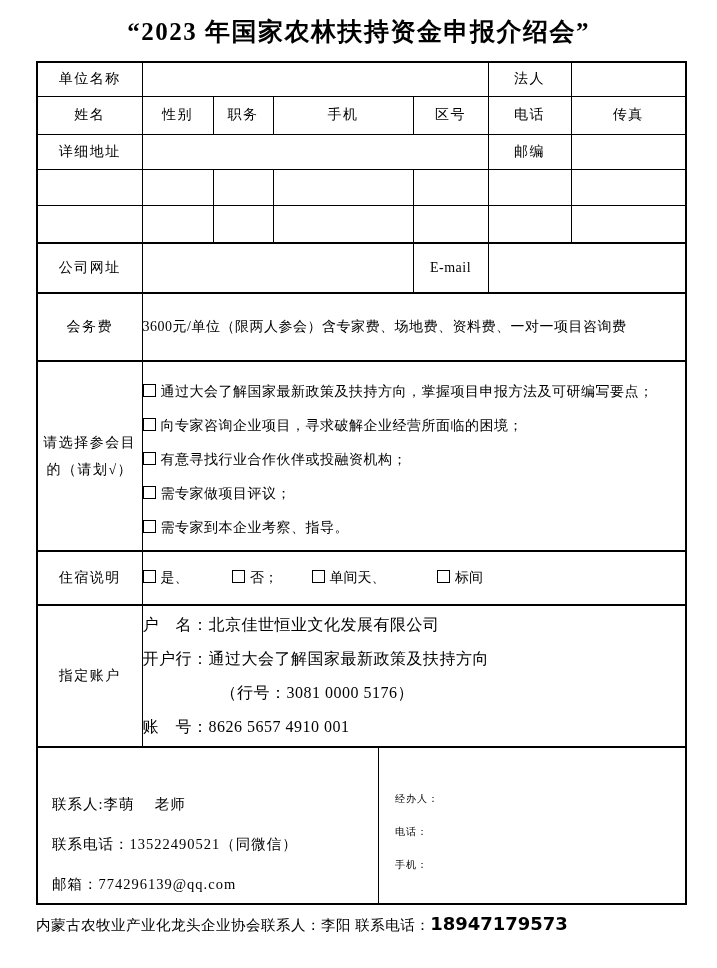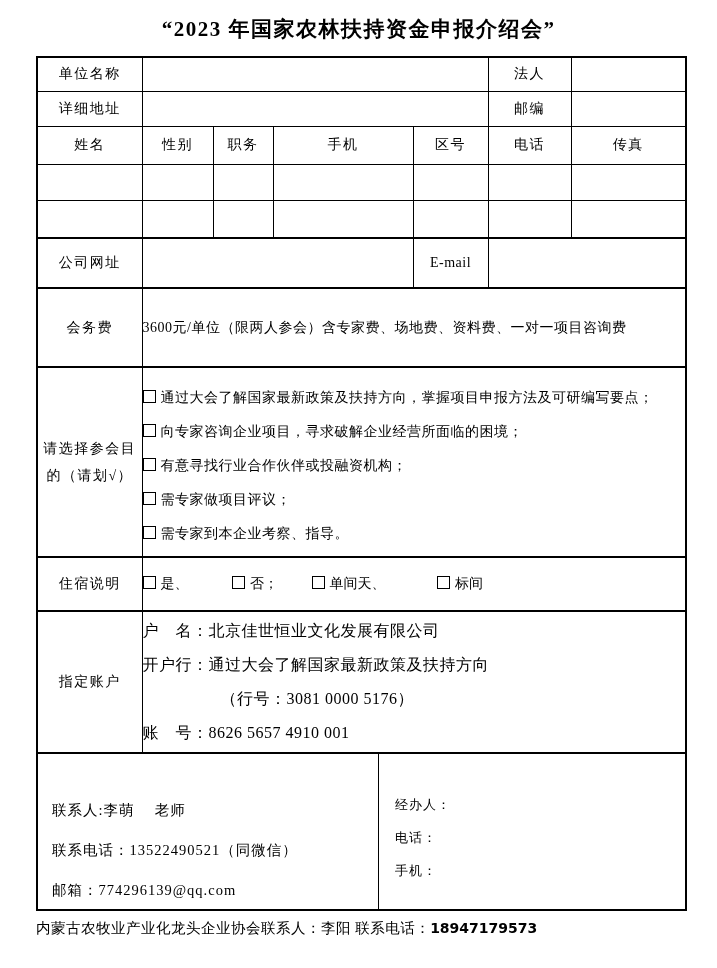--- a/index.html
+++ b/index.html
@@ -5,21 +5,21 @@
   html,body{margin:0;padding:0;}
   body{
     width:717px;height:968px;background:#ffffff;color:#000;
     font-family:"Liberation Serif","DejaVu Serif",serif;
     -webkit-font-smoothing:antialiased;
   }
   .doc{position:relative;width:717px;height:968px;overflow:hidden;background:#fff;}
 
   .title{
     margin:15px 0 0;text-align:center;
-    font-size:21px;font-weight:700;letter-spacing:1.5px;
+    font-size:25px;font-weight:700;letter-spacing:1.5px;
   }
   .subtitle{
     margin:14px 0 0;text-align:center;
     font-size:21px;font-weight:700;letter-spacing:9px;
   }
 
   table.form{
     border-collapse:collapse;table-layout:fixed;
     margin:13px 0 0 36px;width:649px;
     border:2px solid #000;
@@ -56,26 +56,26 @@
   .acct-line.indent{padding-left:78px;}
 
   .bottom-td{padding:0;vertical-align:top;}
   .bottom-wrap{display:flex;width:100%;height:155px;}
   .bottom-left{
     width:341px;box-sizing:border-box;border-right:1px solid #000;
     padding:36px 16px 0 14px;
   }
   .bottom-left .b-line{font-size:14.5px;line-height:40px;letter-spacing:1px;}
   .bottom-right{flex:1;padding:34px 0 0 16px;}
-  .bottom-right .b-line{font-size:13px;line-height:33px;letter-spacing:1px;}
+  .bottom-right .b-line{font-size:10px;line-height:33px;letter-spacing:1px;}
 
   .footer{margin:8px 0 0 36px;font-size:14.5px;letter-spacing:0.5px;}
   .footer .phone{
     font-family:"DejaVu Sans","Liberation Sans",sans-serif;
-    font-weight:700;font-size:14px;letter-spacing:0;
+    font-weight:700;font-size:18px;letter-spacing:0;
   }
 </style>
 </head>
 <body>
 
 <div class="doc">
 
   <div class="title">“2023 年国家农林扶持资金申报介绍会”</div>
 
   <table class="form">
@@ -90,37 +90,37 @@
     </colgroup>
 
     <tbody>
         <tr style="height:34px">
       <td class="lbl">单位名称</td>
       <td colspan="4" class="fill"></td>
       <td class="lbl">法人</td>
       <td class="fill"></td>
     </tr>
 
-    <tr style="height:35px">
-      <td class="lbl">详细地址</td>
-      <td colspan="4" class="fill"></td>
-      <td class="lbl">邮编</td>
-      <td class="fill"></td>
-    </tr>
-
     <tr style="height:38px">
       <td class="hdr">姓名</td>
       <td class="hdr">性别</td>
       <td class="hdr">职务</td>
       <td class="hdr">手机</td>
       <td class="hdr">区号</td>
       <td class="hdr">电话</td>
       <td class="hdr">传真</td>
     </tr>
 
+    <tr style="height:35px">
+      <td class="lbl">详细地址</td>
+      <td colspan="4" class="fill"></td>
+      <td class="lbl">邮编</td>
+      <td class="fill"></td>
+    </tr>
+
     <tr style="height:36px">
       <td class="fill"></td>
       <td class="fill"></td>
       <td class="fill"></td>
       <td class="fill"></td>
       <td class="fill"></td>
       <td class="fill"></td>
       <td class="fill"></td>
     </tr>
 
@@ -134,21 +134,21 @@
       <td class="fill"></td>
     </tr>
 
     <tr class="sect" style="height:50px">
       <td class="lbl">公司网址</td>
       <td colspan="3" class="fill"></td>
       <td class="lbl-email">E-mail</td>
       <td colspan="2" class="fill"></td>
     </tr>
 
-    <tr class="sect" style="height:79px">
+    <tr class="sect" style="height:68px">
       <td class="lbl">会务费</td>
       <td colspan="6" class="fee-val">3600元/单位（限两人参会）含专家费、场地费、资料费、一对一项目咨询费</td>
     </tr>
 
     <tr class="sect" style="height:190px">
       <td class="lbl purpose-lbl">请选择参会目的（请划√）</td>
       <td colspan="6" class="purpose-cell">
         <div class="opt"><span class="cbx"></span><span>通过大会了解国家最新政策及扶持方向，掌握项目申报方法及可研编写要点；</span></div>
         <div class="opt"><span class="cbx"></span><span>向专家咨询企业项目，寻求破解企业经营所面临的困境；</span></div>
         <div class="opt"><span class="cbx"></span><span>有意寻找行业合作伙伴或投融资机构；</span></div>

